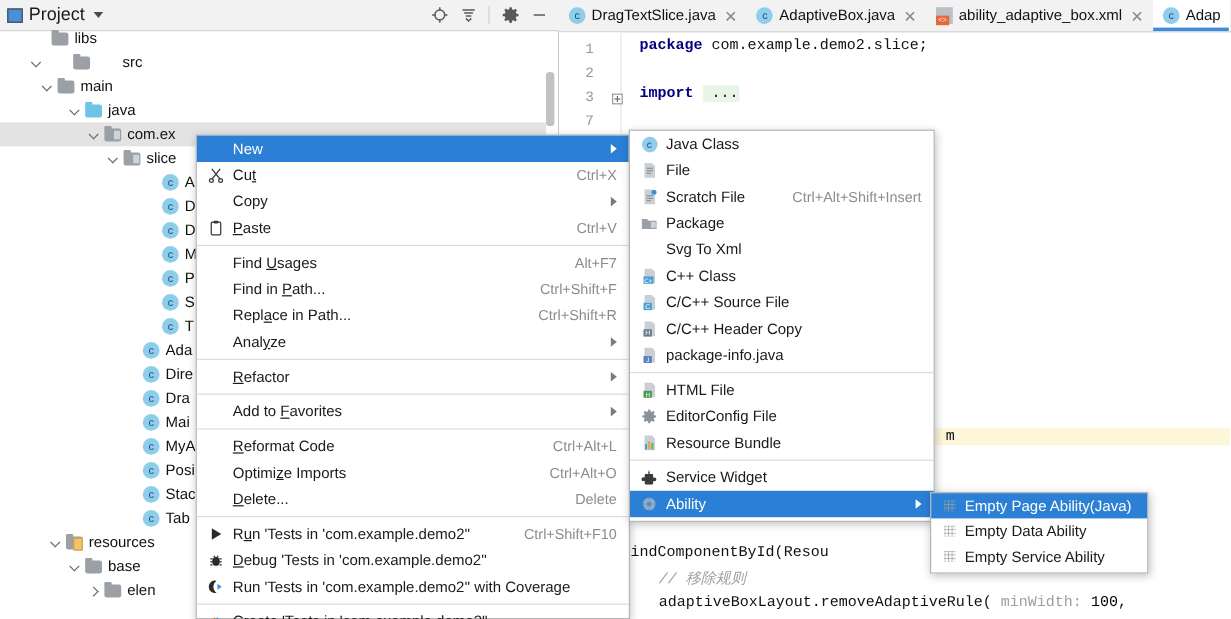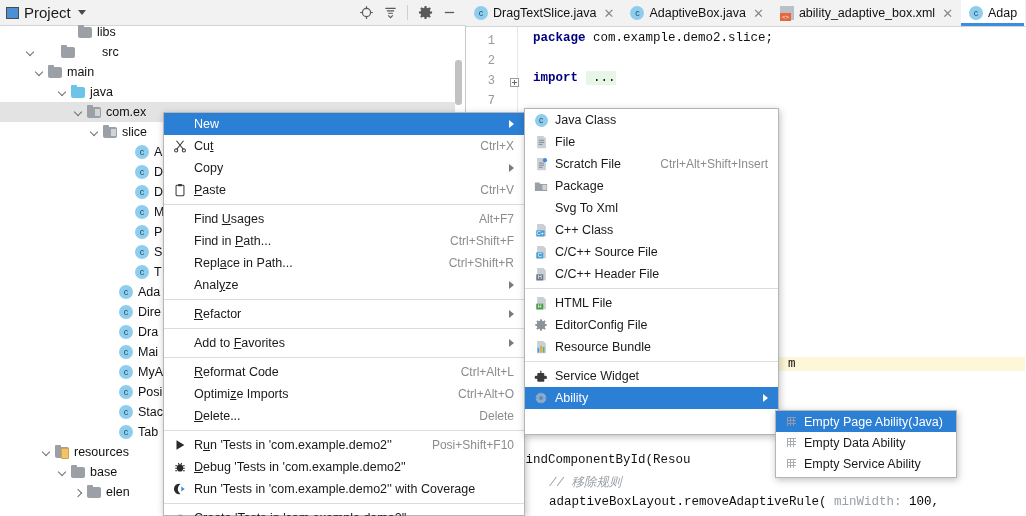--- a/index.html
+++ b/index.html
@@ -249,21 +249,21 @@
         </div>
         <div class="tb-btn">
           <svg width="15" height="15" viewBox="0 0 16 16">
             <path d="M3 8h10" stroke="#5a5a5a" stroke-width="1.4"></path>
           </svg>
         </div>
       </div>
     </div>
 
     <div id="tree">
-        <div class="trow" style="top: -4px; padding-left: 63px;">
+        <div class="trow" style="top: -4px; padding-left: 28px;">
           <span class="tw"></span>
           <span class="fico">
             <span class="folder-gray"></span>
           </span>
           <span>libs</span>
         </div>
         <div class="trow" style="top: 16px; padding-left: 24px; gap: 22px;">
           <span class="tw down"></span>
           <span class="fico">
             <span class="folder-gray"></span>
@@ -545,21 +545,21 @@
         <span class="acc">Delete</span>
       </div>
       <div class="msep"></div>
       <div class="mi">
         <span class="micon">
           <svg width="14" height="14" viewBox="0 0 16 16">
             <path d="M4 2.5l9 5.5-9 5.5z" fill="#2a2a2a"></path>
           </svg>
         </span>
         <span>R<u>u</u>n 'Tests in 'com.example.demo2''</span>
-        <span class="acc">Posi+Shift+F10</span>
+        <span class="acc">Ctrl+Shift+F10</span>
       </div>
       <div class="mi">
         <span class="micon">
           <svg width="14" height="14" viewBox="0 0 16 16">
             <ellipse cx="8" cy="9" rx="3.6" ry="4.2" fill="#2a2a2a"></ellipse>
             <path d="M2.6 6.5h2M2.6 9.5h2M2.6 12.2h2M11.4 6.5h2M11.4 9.5h2M11.4 12.2h2M6 3.6l1 1.6M10 3.6l-1 1.6" stroke="#2a2a2a" stroke-width="1.2"></path>
           </svg>
         </span>
         <span><u>D</u>ebug 'Tests in 'com.example.demo2''</span>
       </div>
@@ -644,21 +644,31 @@
         <span>C/C++ Source File</span>
       </div>
       <div class="mi">
         <span class="micon">
           <svg width="13" height="14" viewBox="0 0 14 16">
             <path d="M2 1h7l3 3v11H2z" fill="#c9cfd4"></path>
             <rect x="1" y="8.4" width="8" height="7" fill="#6b7b8c"></rect>
             <text x="5" y="14.2" font-size="6.5" fill="#fff" text-anchor="middle" font-family="sans-serif">H</text>
           </svg>
         </span>
-        <span>C/C++ Header File</span>
+        <span>C/C++ Header Copy</span>
+      </div>
+      <div class="mi">
+        <span class="micon">
+          <svg width="13" height="14" viewBox="0 0 14 16">
+            <path d="M2 1h7l3 3v11H2z" fill="#c9cfd4"></path>
+            <rect x="1" y="8.8" width="8" height="6.6" fill="#5b7fc4"></rect>
+            <text x="5" y="14.2" font-size="6" fill="#fff" text-anchor="middle" font-family="sans-serif">J</text>
+          </svg>
+        </span>
+        <span>package-info.java</span>
       </div>
       <div class="msep"></div>
       <div class="mi">
         <span class="micon">
           <svg width="13" height="14" viewBox="0 0 14 16">
             <path d="M2 1h7l3 3v11H2z" fill="#c9cfd4"></path>
             <rect x="1" y="8.8" width="8" height="6.6" fill="#4c9a4c"></rect>
             <text x="5" y="14.2" font-size="6" fill="#fff" text-anchor="middle" font-family="sans-serif">H</text>
           </svg>
         </span>

